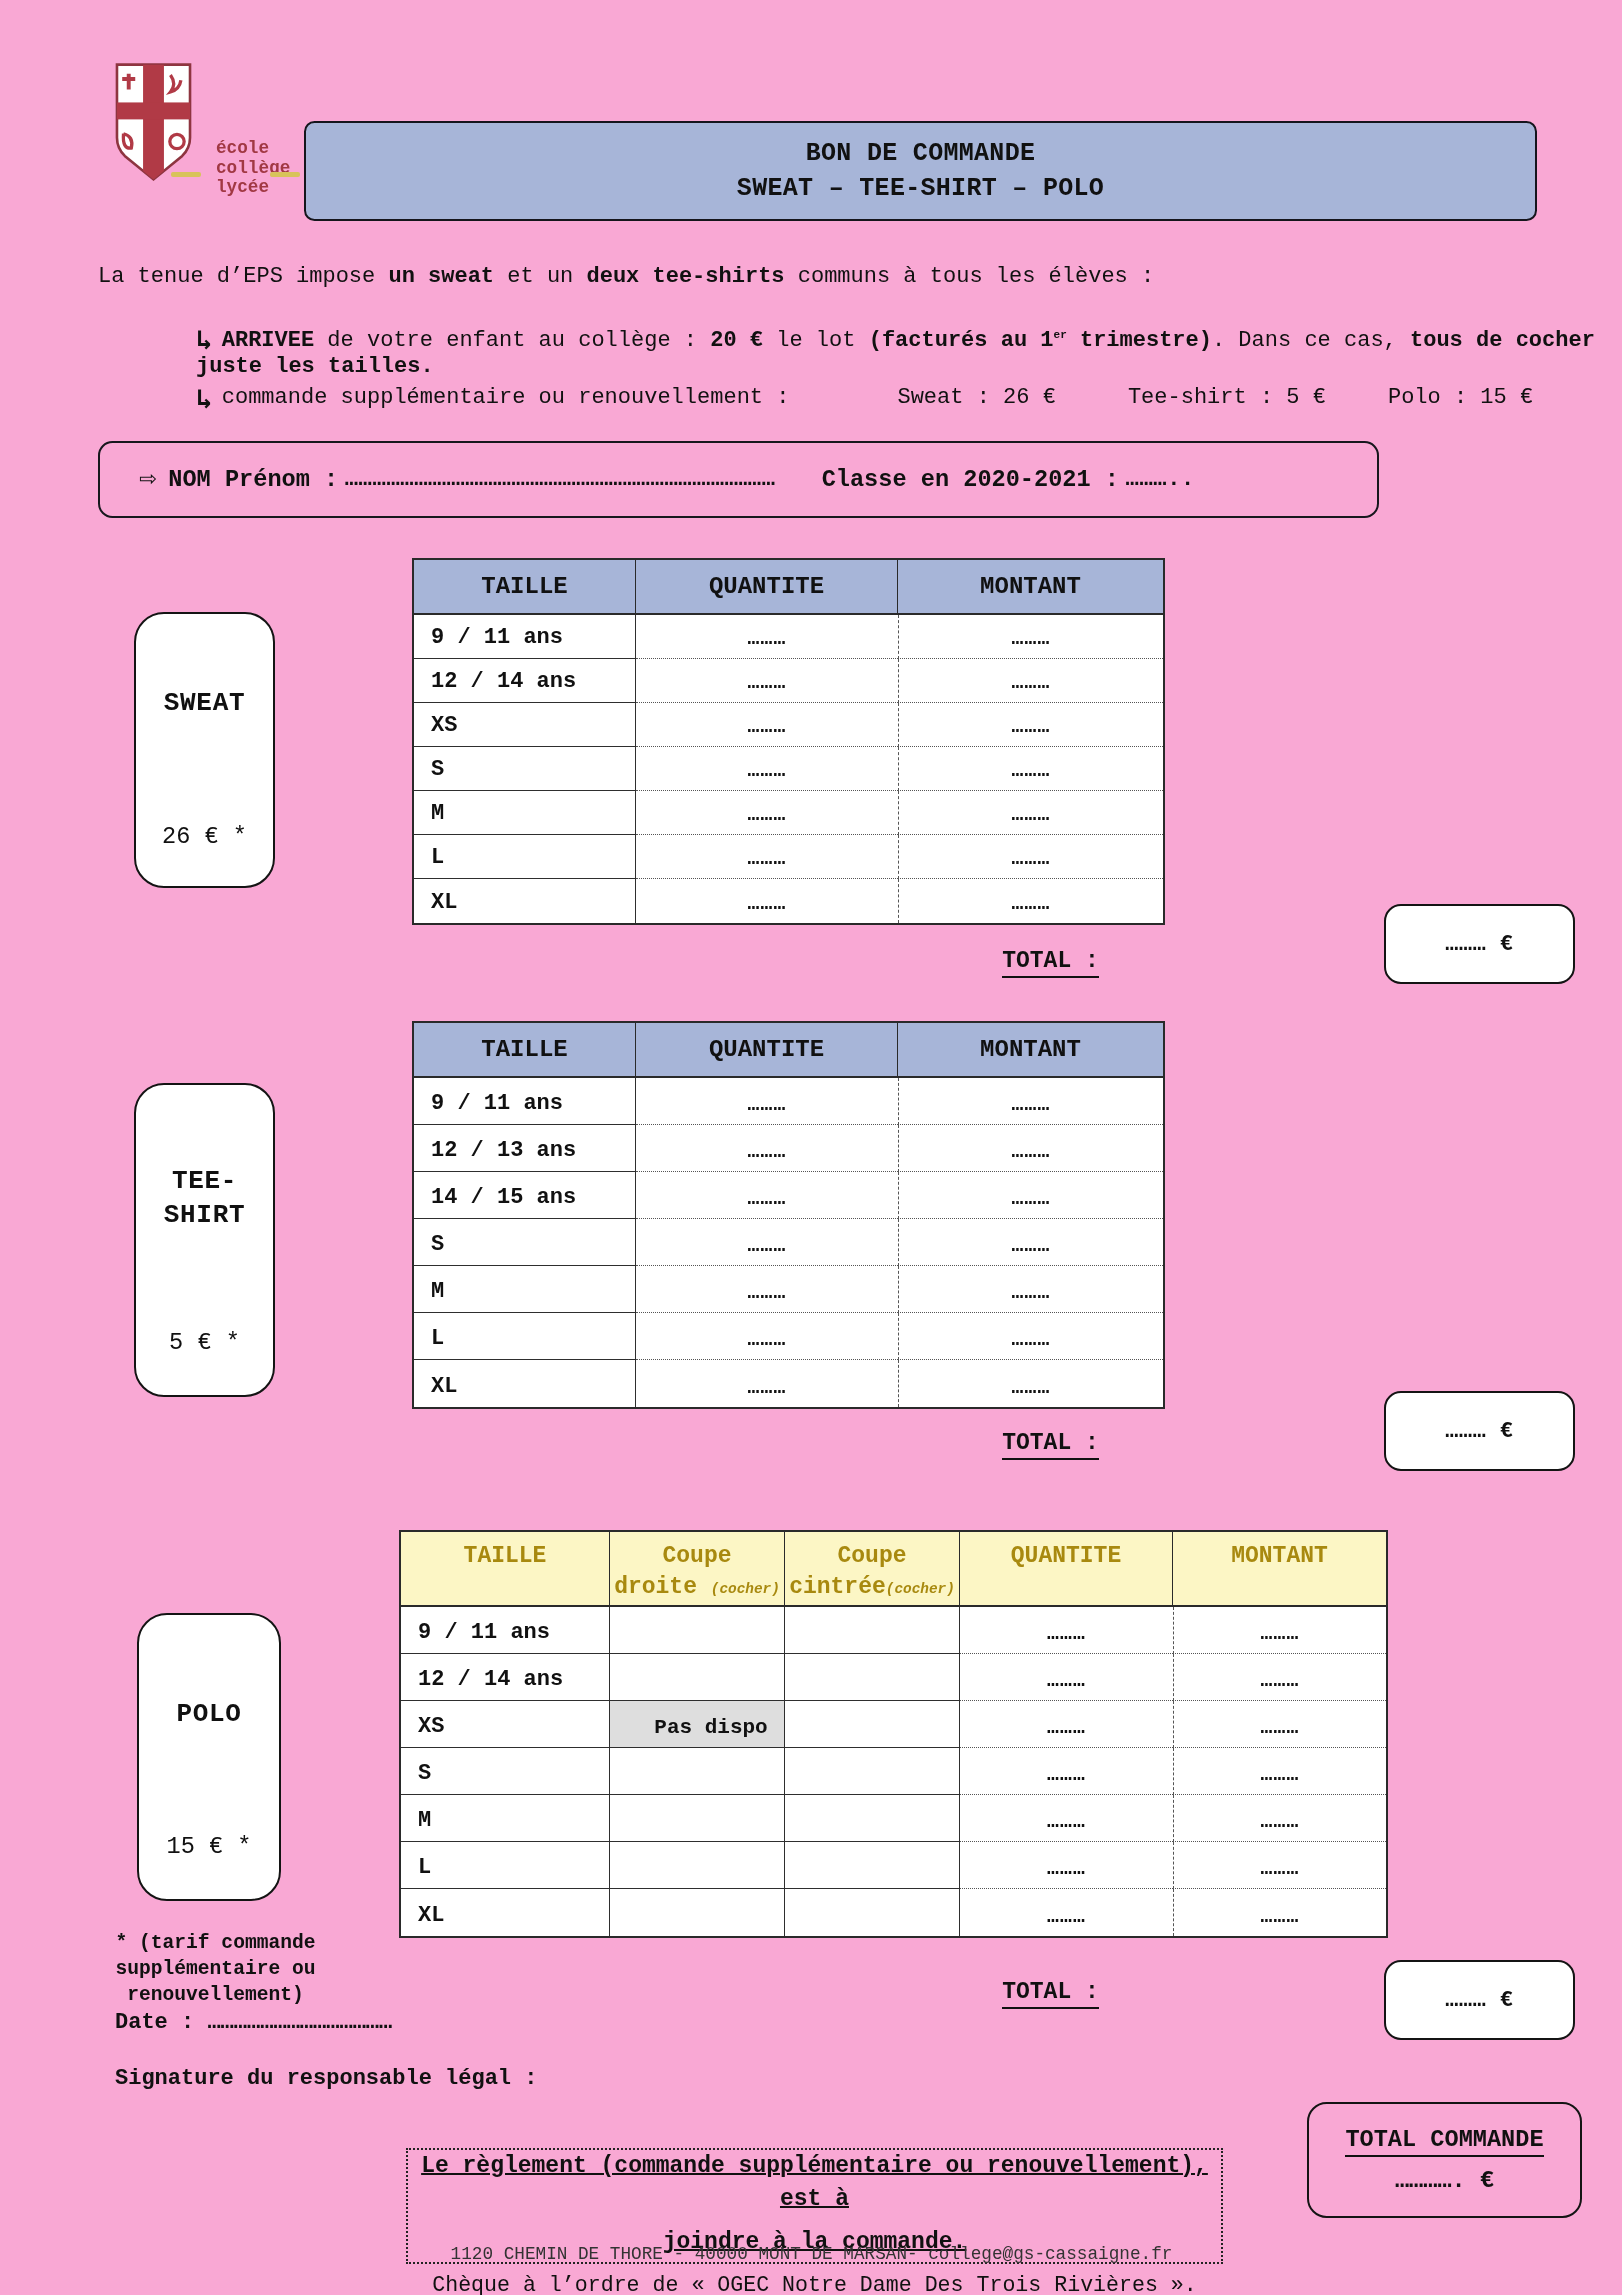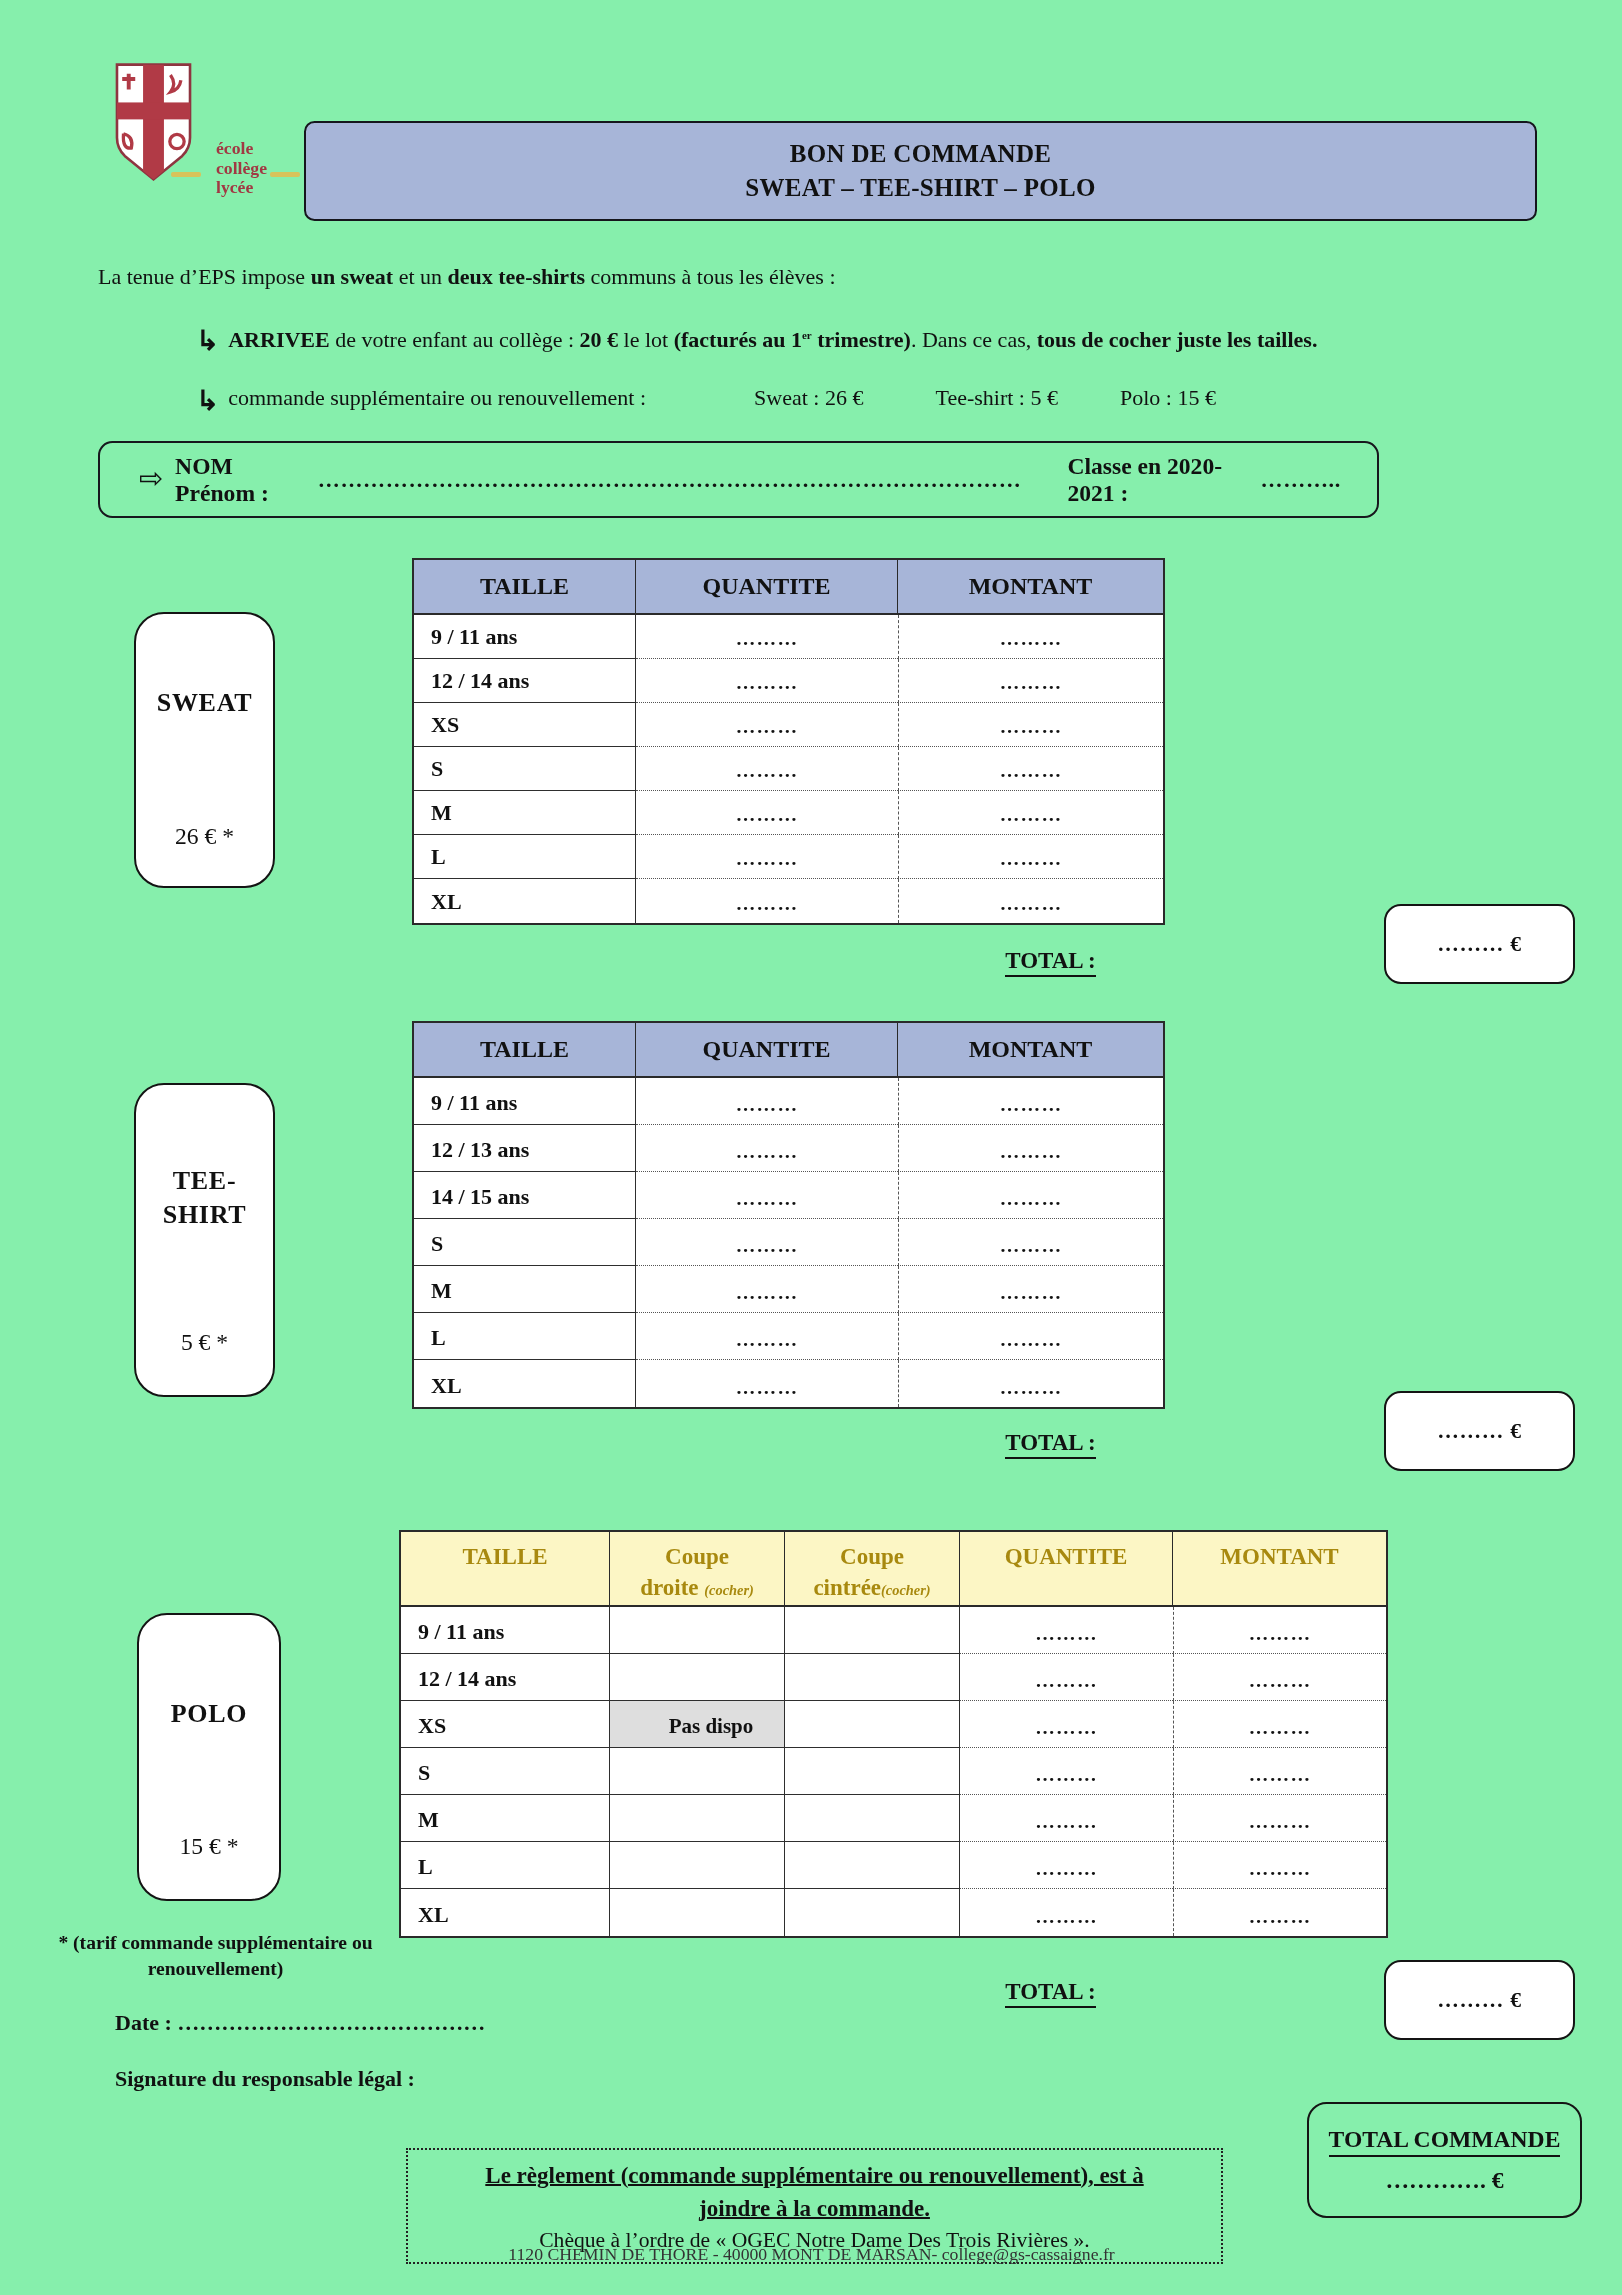--- a/index.html
+++ b/index.html
@@ -1,18 +1,18 @@
 <!DOCTYPE html>
 <html style="font-size:10.5px"><head>
 <meta charset="utf-8">
 <style>
   html,body{margin:0;padding:0;background:#888;}
   .page{
-    position:relative;width:1623px;height:2295px;background:#86efac;
-    font-family:Liberation Serif, serif;color:#111;overflow:hidden;
+    position:relative;width:1623px;height:2295px;background:#f9a8d4;
+    font-family:Liberation Mono, monospace;color:#111;overflow:hidden;
   }
   .abs{position:absolute;}
   .bold{font-weight:700;}
   
   .logo-text span{display:block;font-size:17.7px;font-weight:700;color:#a13843;line-height:19.6px;}
   .logo-dash{position:absolute;width:30px;height:5.2px;background:#d8c35a;border-radius:2px;}
   
   .banner{
     left:304px;top:121px;width:1229px;height:96px;background:#a7b5d8;
     border:2px solid #15151c;border-radius:10.5px;display:flex;flex-direction:column;
@@ -60,21 +60,21 @@
   .total-lbl{font-size:23px;font-weight:700;}
   .total-lbl span{border-bottom:2.6px solid #111;padding-bottom:2px;}
   .eurobox{
     border:2.6px solid #141414;border-radius:17px;display:flex;align-items:center;justify-content:center;
     font-size:21.6px;font-weight:600;letter-spacing:0.7px;box-sizing:border-box;background:#fff;
   }
   
   .footnote{font-size:19.6px;font-weight:700;text-align:center;line-height:26px;}
   .payment{
     left:406px;top:2148px;width:817px;height:116px;border:2.6px dotted #222;box-sizing:border-box;
-    display:flex;flex-direction:column;align-items:center;justify-content:center;text-align:center;
+    display:flex;flex-direction:column;align-items:center;text-align:center;gap:10px;
   }
   .payment .l1{font-size:23px;font-weight:700;text-decoration:underline;text-decoration-thickness:2px;line-height:33px;}
   .payment .l3{font-size:21.6px;font-weight:400;margin-top:3.9px;}
   .totcmd{
     left:1307px;top:2102px;width:275px;height:116px;border:2.6px solid #141414;border-radius:19.6px;
     display:flex;flex-direction:column;align-items:center;justify-content:center;box-sizing:border-box;gap:10.5px;
   }
   .totcmd .t{font-size:23.6px;font-weight:700;border-bottom:2.6px solid #111;padding-bottom:2px;}
   .totcmd .a{font-size:23.6px;font-weight:700;}
   .footer{left:0;top:2244px;width:1623px;text-align:center;font-size:17.7px;color:#333;}

